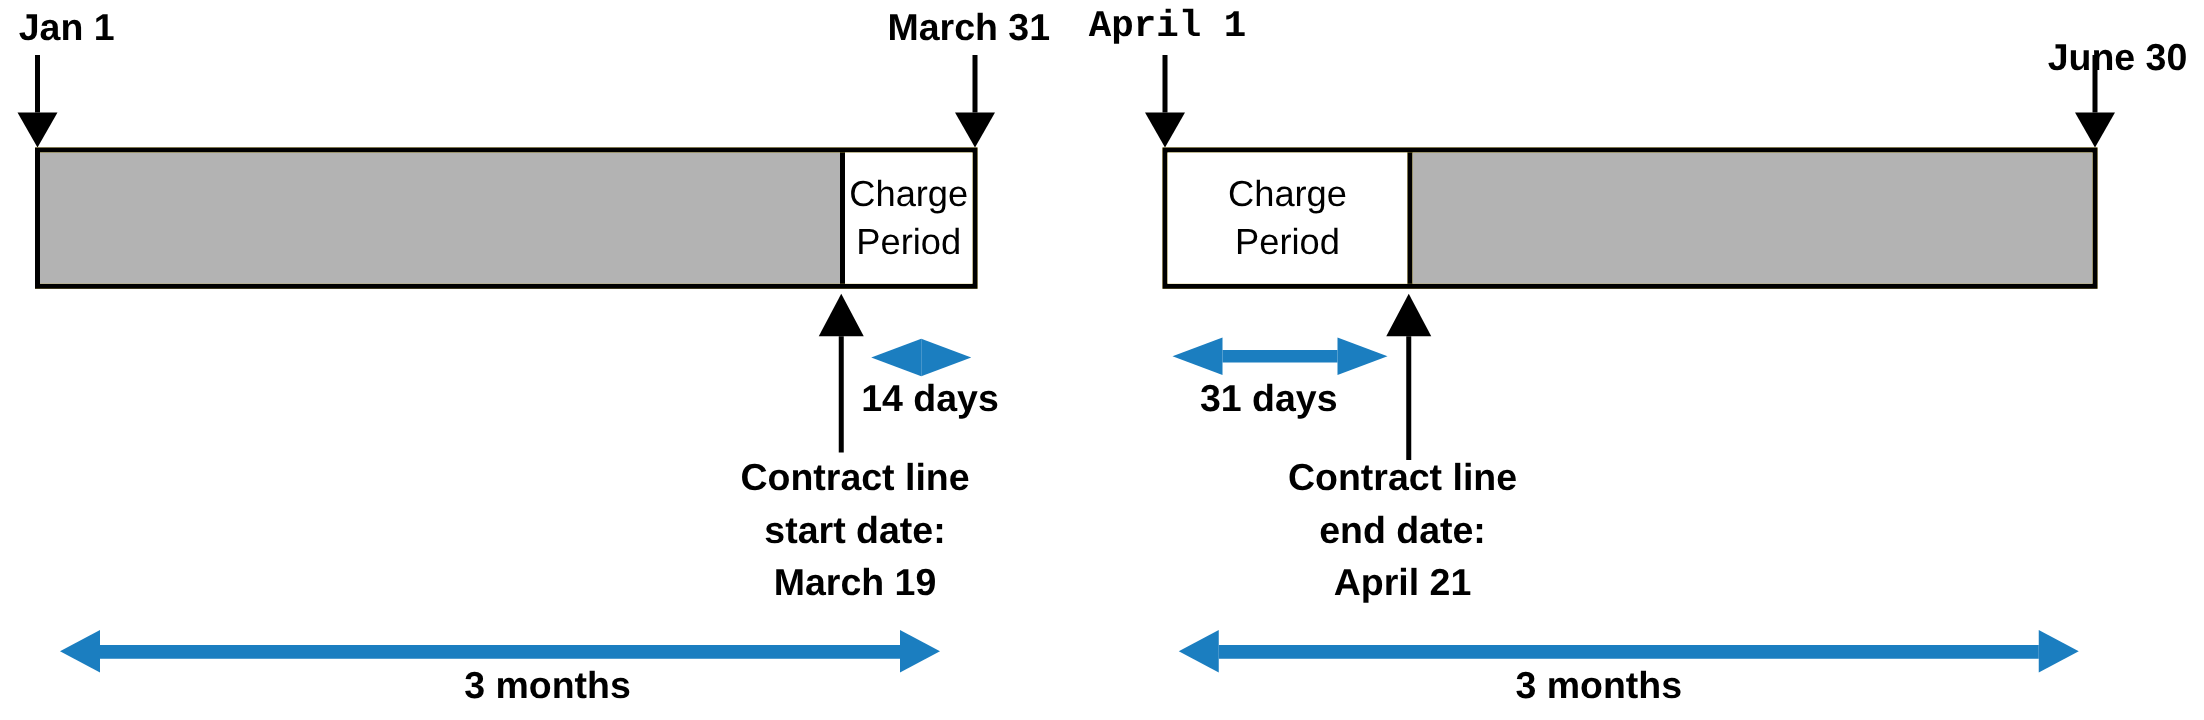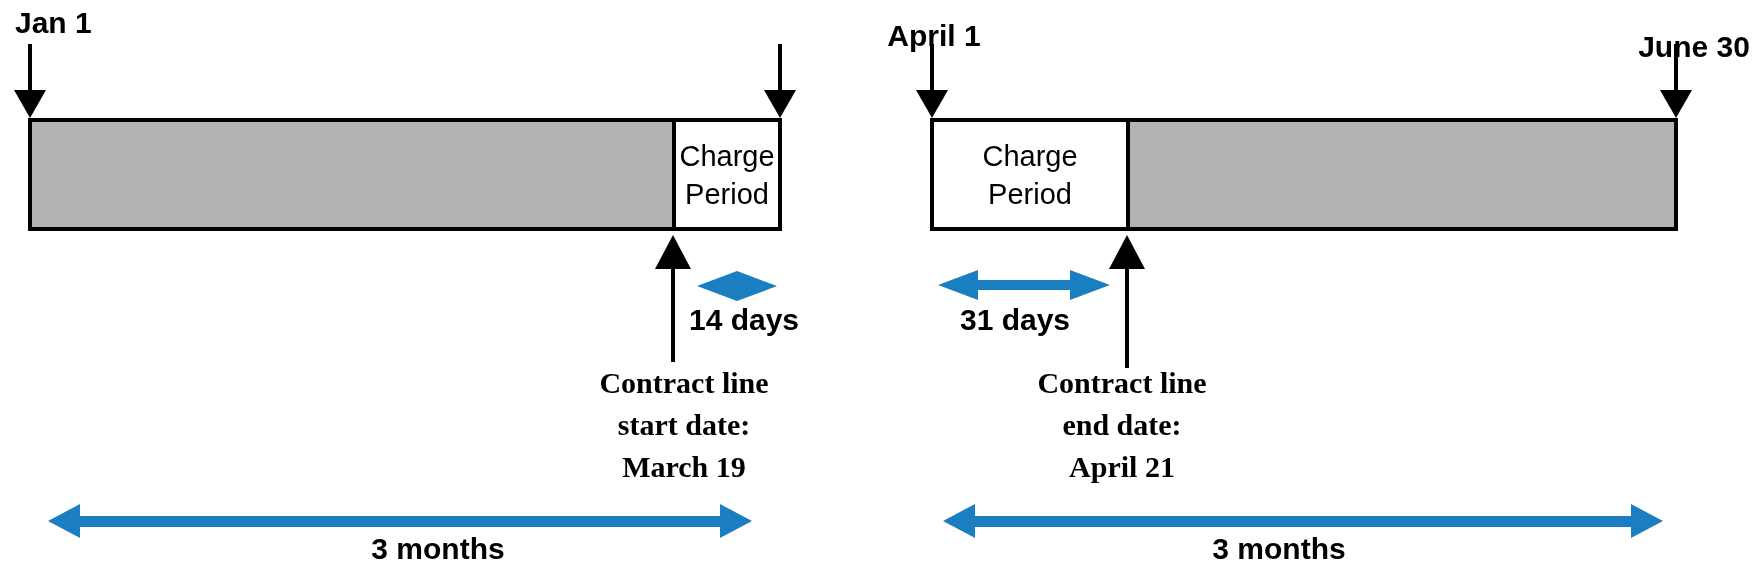--- a/index.html
+++ b/index.html
@@ -31,21 +31,20 @@
   }
   .centered { transform: translateX(-50%); }
   .note {
     position: absolute;
     transform: translateX(-50%);
     font-size: 30px;
     font-weight: bold;
     text-align: center;
     line-height: 42px;
     white-space: pre-line;
-    font-family: Liberation Serif, serif;
   }
 
   
   .bar {
     position: absolute;
     top: 118px;
     height: 113px;
     border: 4px solid #000;
     background: #fde047;
     display: flex;
@@ -127,20 +126,21 @@
   .h-arrow.long .shaft { height: 11px; }
 </style>
 </head>
 <body>
 
 <div class="canvas">
 
   <div class="layer">
 
     <div class="lbl" style="left:15px; top:6px;text-align:center;">Jan 1</div>
+    <div class="lbl centered" style="left:775px; top:6px;">March 31</div>
 
     <div class="down-arrow" style="left:30px;">
       <div class="stem"></div>
       <div class="head"></div>
     </div>
     <div class="down-arrow" style="left:780px;">
       <div class="stem"></div>
       <div class="head"></div>
     </div>
 
@@ -169,21 +169,21 @@
     <div class="h-arrow long" style="left:48px; top:504px; width:704px;">
       <div class="head-l"></div>
       <div class="shaft"></div>
       <div class="head-r"></div>
     </div>
     <div class="lbl centered" style="left:438px; top:532px;">3 months</div>
   </div>
 
   <div class="layer">
 
-    <div class="lbl centered" style="left:934px; top:19px;">April 1</div>
+    <div class="lbl centered" style="left:934px; top:6px;font-family:Liberation Mono, monospace;">April 1</div>
     <div class="lbl centered" style="left:1694px; top:6px;margin-top:24px;">June 30</div>
 
     <div class="down-arrow" style="left:932px;">
       <div class="stem"></div>
       <div class="head"></div>
     </div>
     <div class="down-arrow" style="left:1676px;">
       <div class="stem"></div>
       <div class="head"></div>
     </div>

